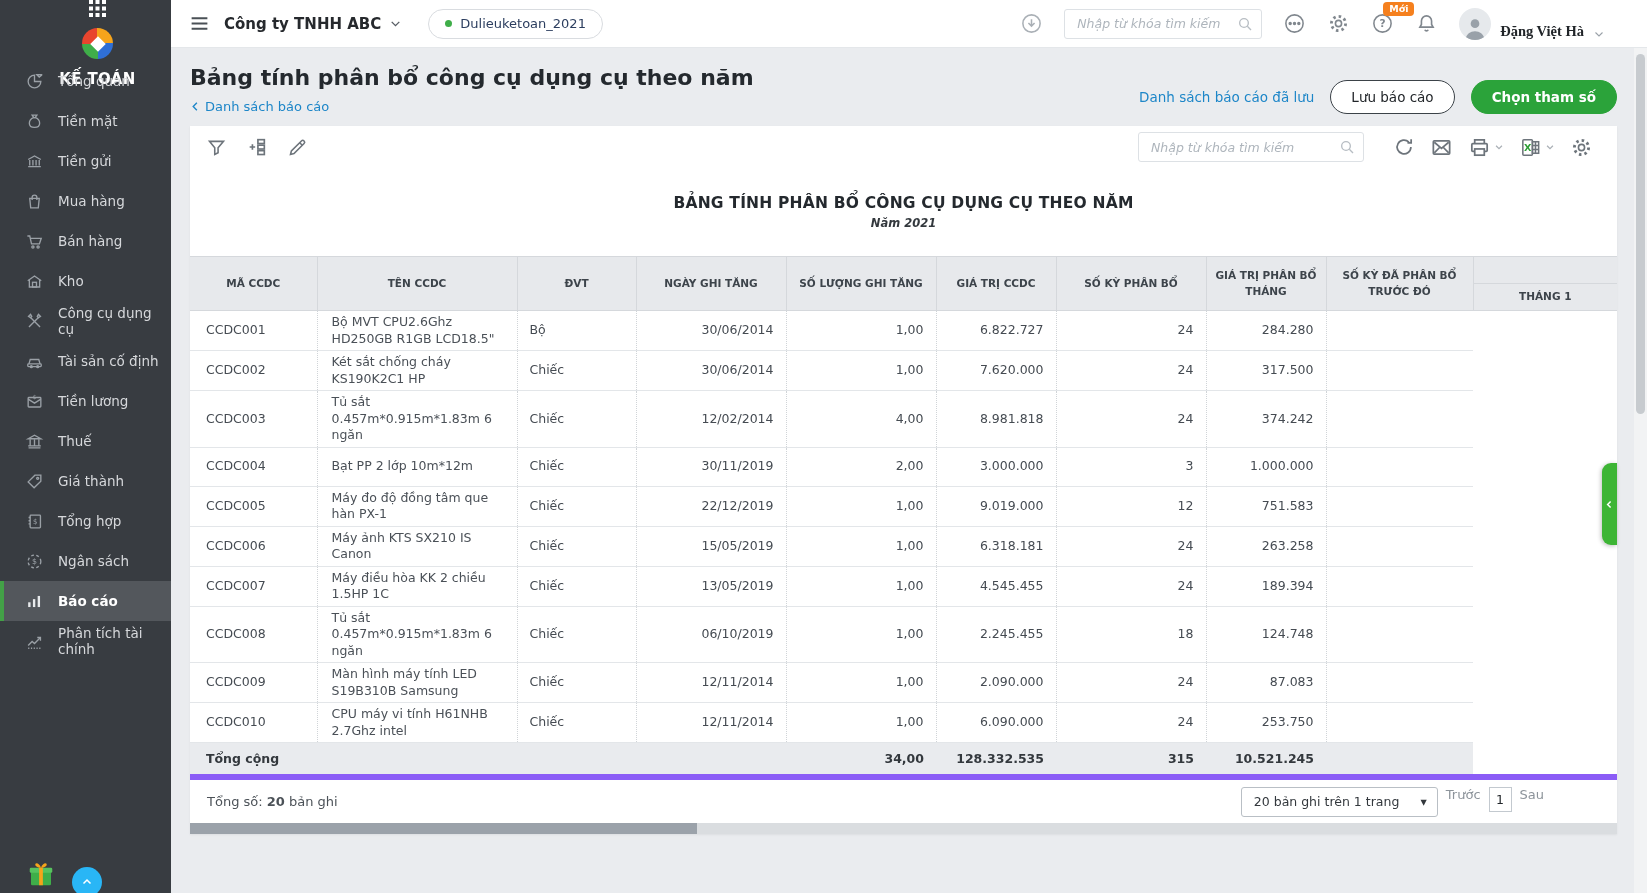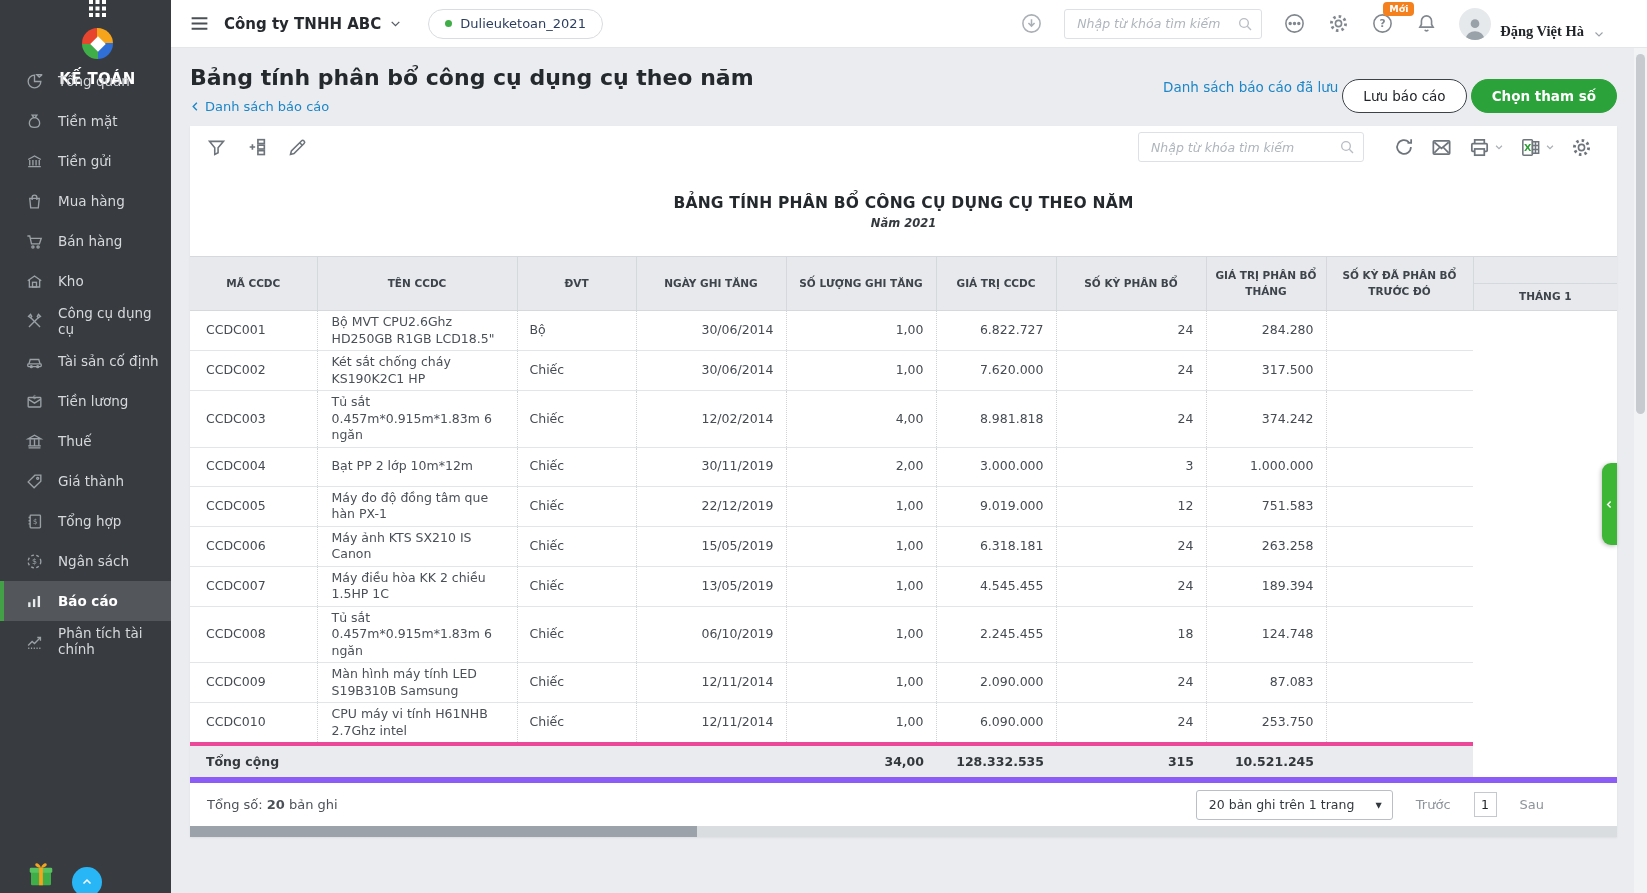--- a/index.html
+++ b/index.html
@@ -49,21 +49,21 @@
     padding:1px 6px 2px; border-radius:4px; font-weight:bold; }
   .avatar { width:32px; height:32px; border-radius:50%; background:#e6e9ec; overflow:hidden; display:flex;
     align-items:flex-end; justify-content:center; cursor:pointer; }
   .user-wrap { display:flex; align-items:flex-end; gap:9px; cursor:pointer;font-family:Liberation Serif, serif; }
   .user-name { font-size:14.5px; font-weight:600; color:#212529; }
   
   .main { position:absolute; left:171px; top:48px; right:0; bottom:0; background:#eaecef; }
   .page-head { display:flex; justify-content:space-between; padding:17px 30px 0 19px; }
   .page-title { font-size:22px; font-weight:bold; color:#24292e; }
   .breadcrumb { margin-top:9px; display:flex; align-items:center; gap:4px; color:#1d86c8; font-size:13px; cursor:pointer; }
-  .head-actions { display:flex; gap:4px; margin-top:14px; }
+  .head-actions { display:flex; align-items:center; gap:16px; margin-top:14px; }
   .link-saved { color:#1d86c8; font-size:13.5px; cursor:pointer; }
   .btn { height:34px; border-radius:17px; display:flex; align-items:center; justify-content:center;
     font-size:13.5px; cursor:pointer; padding:0 20px; font-family:inherit; }
   .btn-outline { background:#fff; border:1px solid #3b4248; color:#212529; }
   .btn-green { background:#2ba33a; border:1px solid #2ba33a; color:#fff; font-weight:bold; }
   
   .card { margin:12px 30px 0 19px; background:#fff; box-shadow:0 1px 2px rgba(0,0,0,.06); }
   .toolbar { height:42px; display:flex; align-items:center; padding:0 24px 0 16px; }
   .toolbar .t-ic { color:#6d747b; cursor:pointer; margin-right:19px; }
   .toolbar-right { margin-left:auto; display:flex; align-items:center; }
@@ -82,25 +82,25 @@
   thead th:first-child { border-left:none; }
   thead th:last-child { border-right:none; }
   th.group-top { height:27px; }
   th.group-sub { height:27px; }
   tbody td { border-bottom:1px solid #e3e6e9; border-left:1px dotted #d0d4d8; font-size:12.5px;
     color:#454b52; padding:3px 12px; height:39px; line-height:1.32; background:#fff; vertical-align:middle; }
   tbody td:first-child { border-left:none; padding-left:16px; }
   td.name { padding-left:14px; padding-right:8px; color:#4a5057; }
   td.num { text-align:right; }
   tfoot td { background:#e9ebee; font-weight:bold; font-size:12.5px; color:#33383d;
-    padding:8px 12px; border-top:4px solid #ec4899; height:31px; }
+    padding:8px 12px; border-top:1px solid #ec4899; height:31px; }
   tfoot td:first-child { padding-left:16px; }
   
   .card-footer { display:flex; align-items:center; height:49px; padding:0 73px 0 17px; border-top:6px solid #8b5cf6; font-size:13px; color:#4c5258; }
-  .pager { margin-left:auto; display:flex; align-items:center; gap:23px; }
+  .pager { margin-left:auto; display:flex; gap:8px; }
   .page-size { width:197px; height:30px; border:1px solid #b9bfc5; border-radius:3px; display:flex;
     align-items:center; justify-content:space-between; padding:0 10px 0 12px; font-size:12.5px; color:#33383d; cursor:pointer; background:#fff; }
   .pg-dim { color:#8d949b; }
   .page-input { width:23px; height:25px; border:1px solid #c3c9cf; text-align:center; font-size:12.5px;
     font-family:inherit; color:#212529; outline:none; }
   .h-scroll { height:11px; background:#dadde0; position:relative; }
   .h-thumb { position:absolute; left:0; top:0; height:11px; width:507px; background:#9ba2aa; cursor:pointer; }
   
   .v-scroll { position:absolute; top:48px; right:0; width:13px; bottom:0; background:#f2f3f4; z-index:4; }
   .v-thumb { position:absolute; top:6px; left:2px; width:9px; height:360px; border-radius:5px; background:#c7cbcf; cursor:pointer; }

